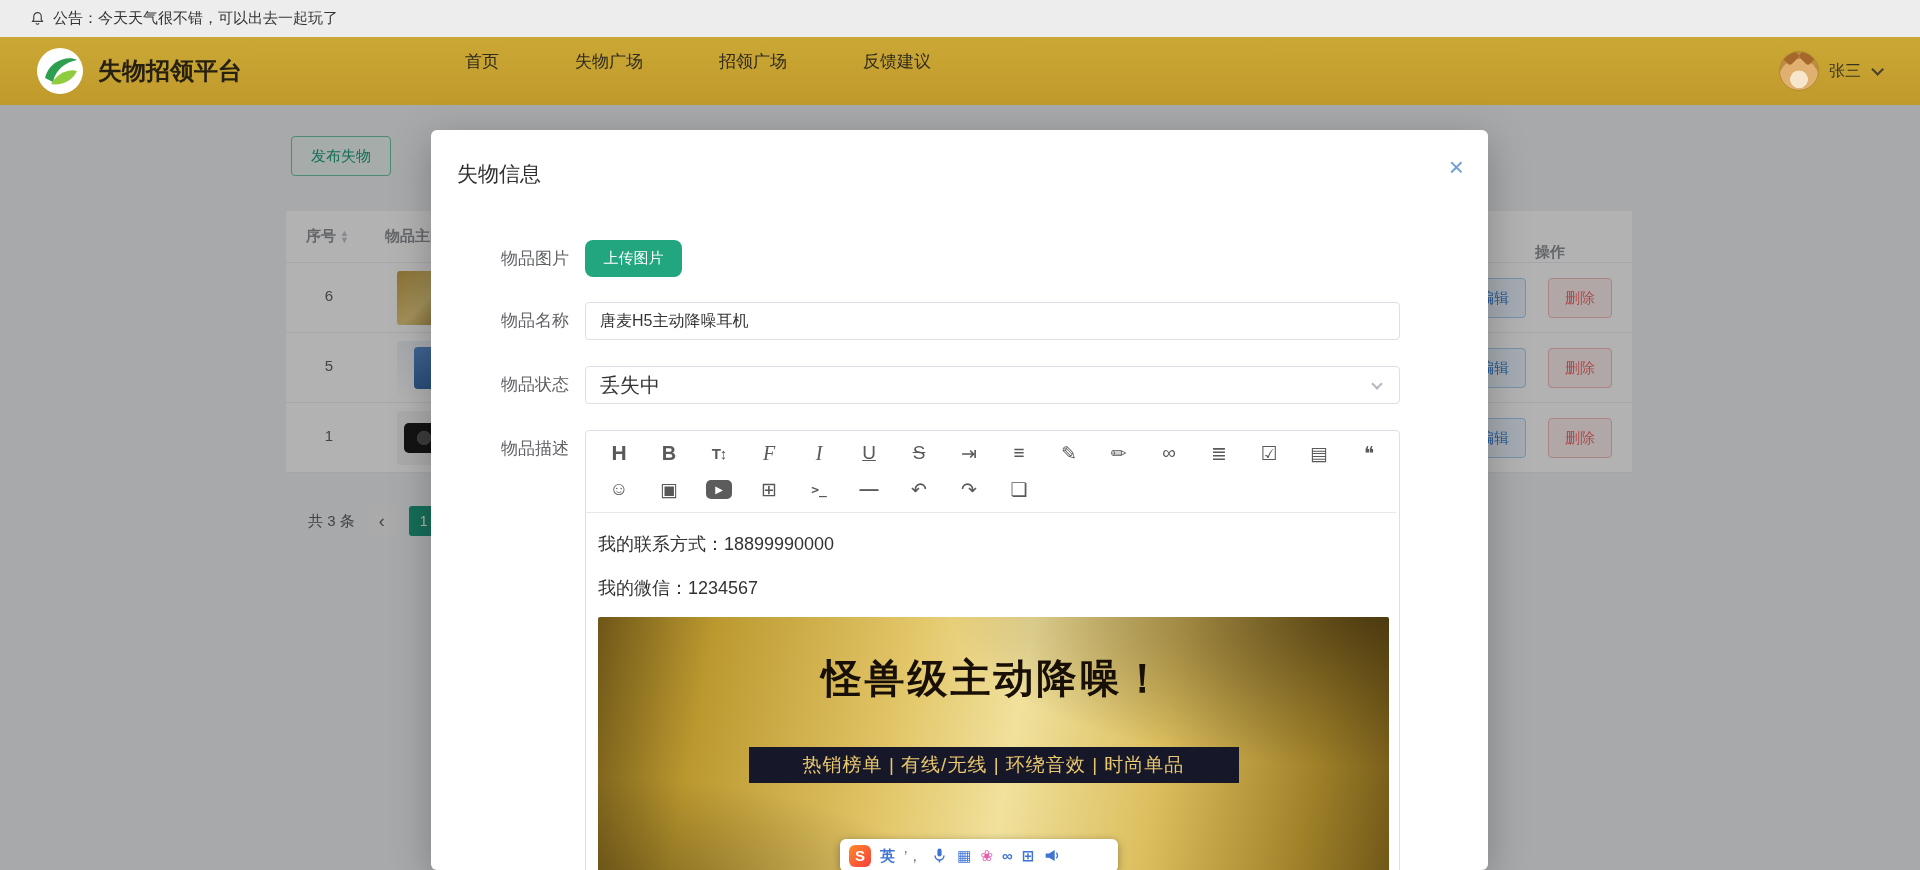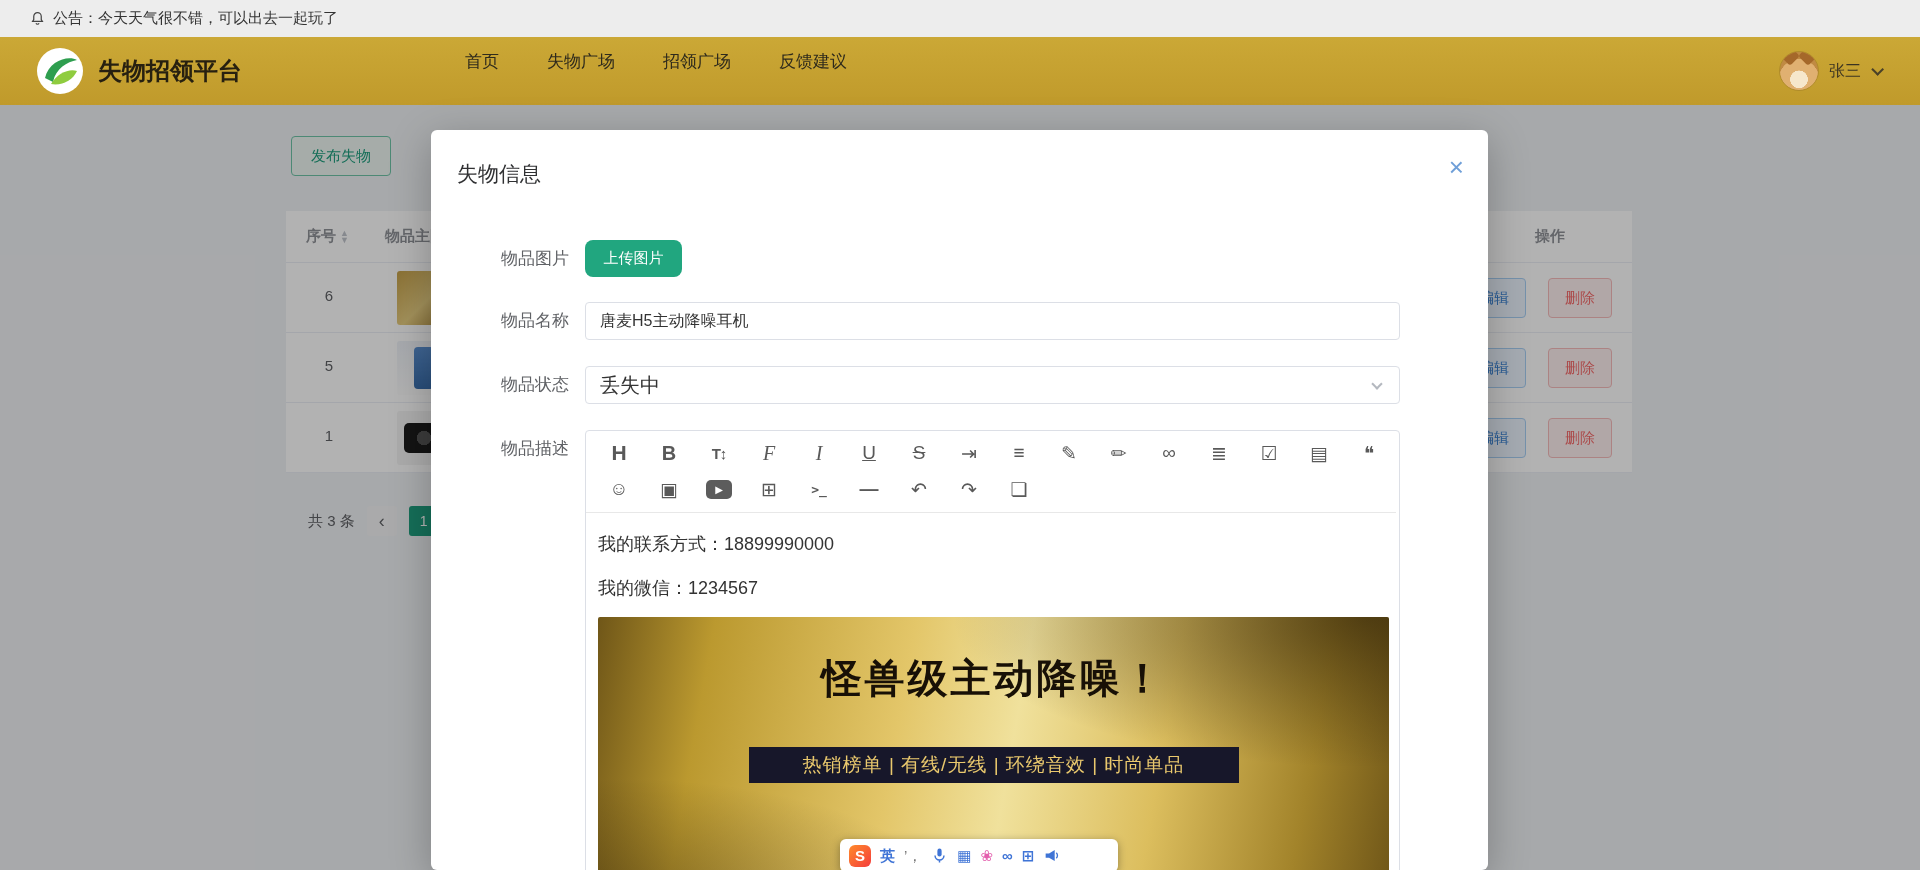--- a/index.html
+++ b/index.html
@@ -10,21 +10,21 @@
   
   .announce { position:absolute; left:0; top:0; width:1920px; height:37px;
     background:#ededed; display:flex; align-items:center; padding-left:30px;
     color:#333; font-size:15px; gap:8px; z-index:5; }
 
   
   .header { position:absolute; left:0; top:37px; width:1920px; height:68px;
     background:linear-gradient(#cba836,#c09a2b); z-index:5; }
   .logo { position:absolute; left:36px; top:10px; width:48px; height:48px; }
   .brand { position:absolute; left:98px; top:18px; font-size:24px; font-weight:700; color:#272010; }
-  .nav { position:absolute; left:465px; top:0; height:48px; display:flex; gap:48px; align-items:center; }
+  .nav { position:absolute; left:465px; top:0; height:48px; display:flex; gap:76px; align-items:center; }
   .nav-item { font-size:17px; color:#2e2a1c; cursor:pointer; white-space:nowrap; }
   .userbox { position:absolute; right:40px; top:0; height:68px; display:flex; align-items:center; gap:10px; cursor:pointer; }
   .avatar { width:40px; height:40px; border-radius:50%; position:relative; overflow:hidden;
     background:radial-gradient(circle at 50% 72%, #f6e7cc 0 26%, #e0b071 27% 60%, #c08a43 61% 100%); border:1px solid #b08c2a; }
   .avatar::before, .avatar::after { content:""; position:absolute; top:-3px; width:14px; height:14px;
     background:#a5682a; transform:rotate(45deg); border-radius:3px; }
   .avatar::before { left:3px; } .avatar::after { right:3px; }
   .username { font-size:16px; color:#3a3322; }
   .chev { width:9px; height:9px; border-right:2px solid #4a4128; border-bottom:2px solid #4a4128;
     transform:rotate(45deg) translateY(-3px); }
@@ -32,21 +32,21 @@
   
   .btn-publish { position:absolute; left:291px; top:136px; width:100px; height:40px;
     background:#eef7f3; border:1px solid #6fc4a8; border-radius:4px; color:#1f9e7e;
     font-size:15px; display:flex; align-items:center; justify-content:center; cursor:pointer; }
   .tablewrap { position:absolute; left:286px; top:211px; width:1346px; }
   .thead { position:relative; height:52px; background:#fff; border-bottom:1px solid #ebeef5;
     color:#909399; font-size:15px; font-weight:700; }
   .th-index { position:absolute; left:20px; top:16px; display:flex; align-items:center; gap:4px; cursor:pointer; }
   .sorters { display:flex; flex-direction:column; line-height:7px; font-size:9px; color:#c0c4cc; }
   .th-image { position:absolute; left:99px; top:16px; }
-  .th-action { position:absolute; left:1249px; top:16px; }
+  .th-action { position:absolute; left:1249px; top:32px; }
   .trow { position:relative; height:70px; background:#fff; border-bottom:1px solid #ebeef5; }
   .cell-index { position:absolute; left:23px; top:24px; width:40px; text-align:center; color:#606266; font-size:15px; }
   .thumb { position:absolute; left:111px; top:8px; width:54px; height:54px; border-radius:3px; cursor:pointer; }
   .rowimg-box   { background:linear-gradient(135deg,#c6a14a,#e8cf82 55%,#a8853a); }
   .rowimg-phone { background:linear-gradient(#eef2f8,#fdfdfd); position:relative; }
   .rowimg-phone::after { content:""; position:absolute; left:17px; top:6px; width:20px; height:42px;
     background:linear-gradient(#5a8fd0,#3a6fae); border-radius:4px; }
   .rowimg-camera { background:#f4f4f4; position:relative; }
   .rowimg-camera::after { content:""; position:absolute; left:7px; top:12px; width:40px; height:30px;
     background:radial-gradient(circle at 50% 50%, #555 0 28%, #1c1c1c 29% 100%); border-radius:5px; }

